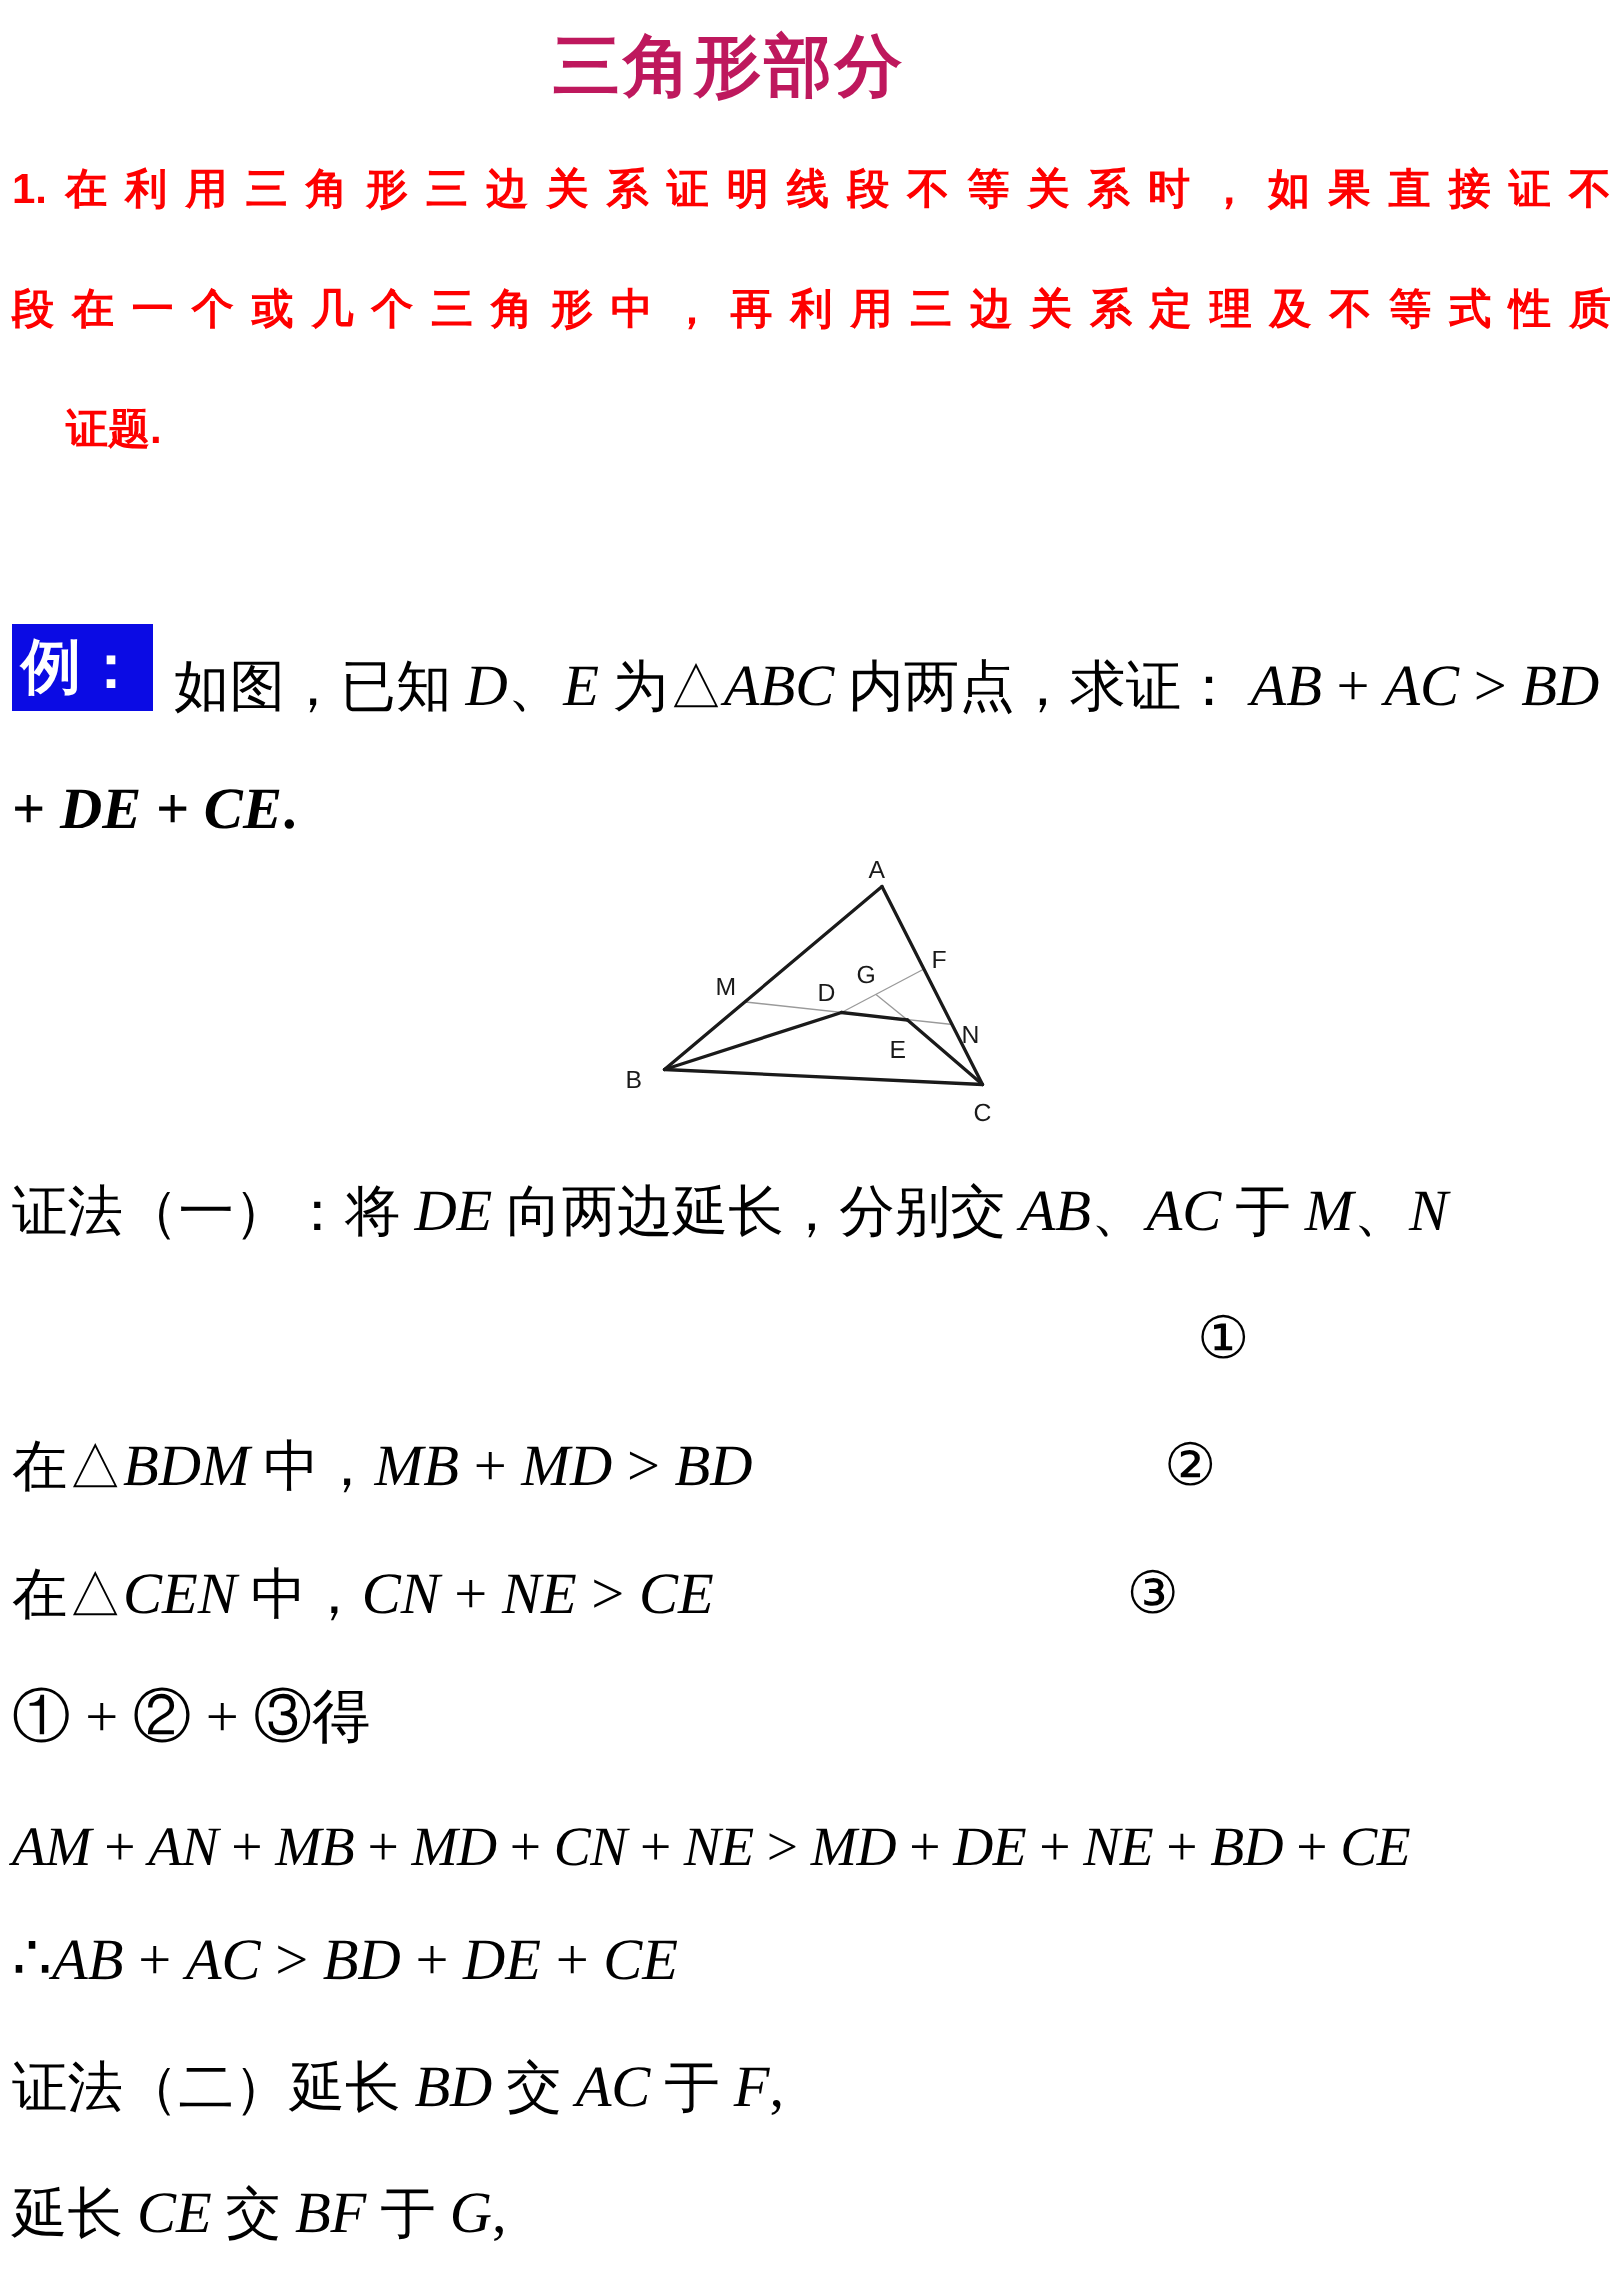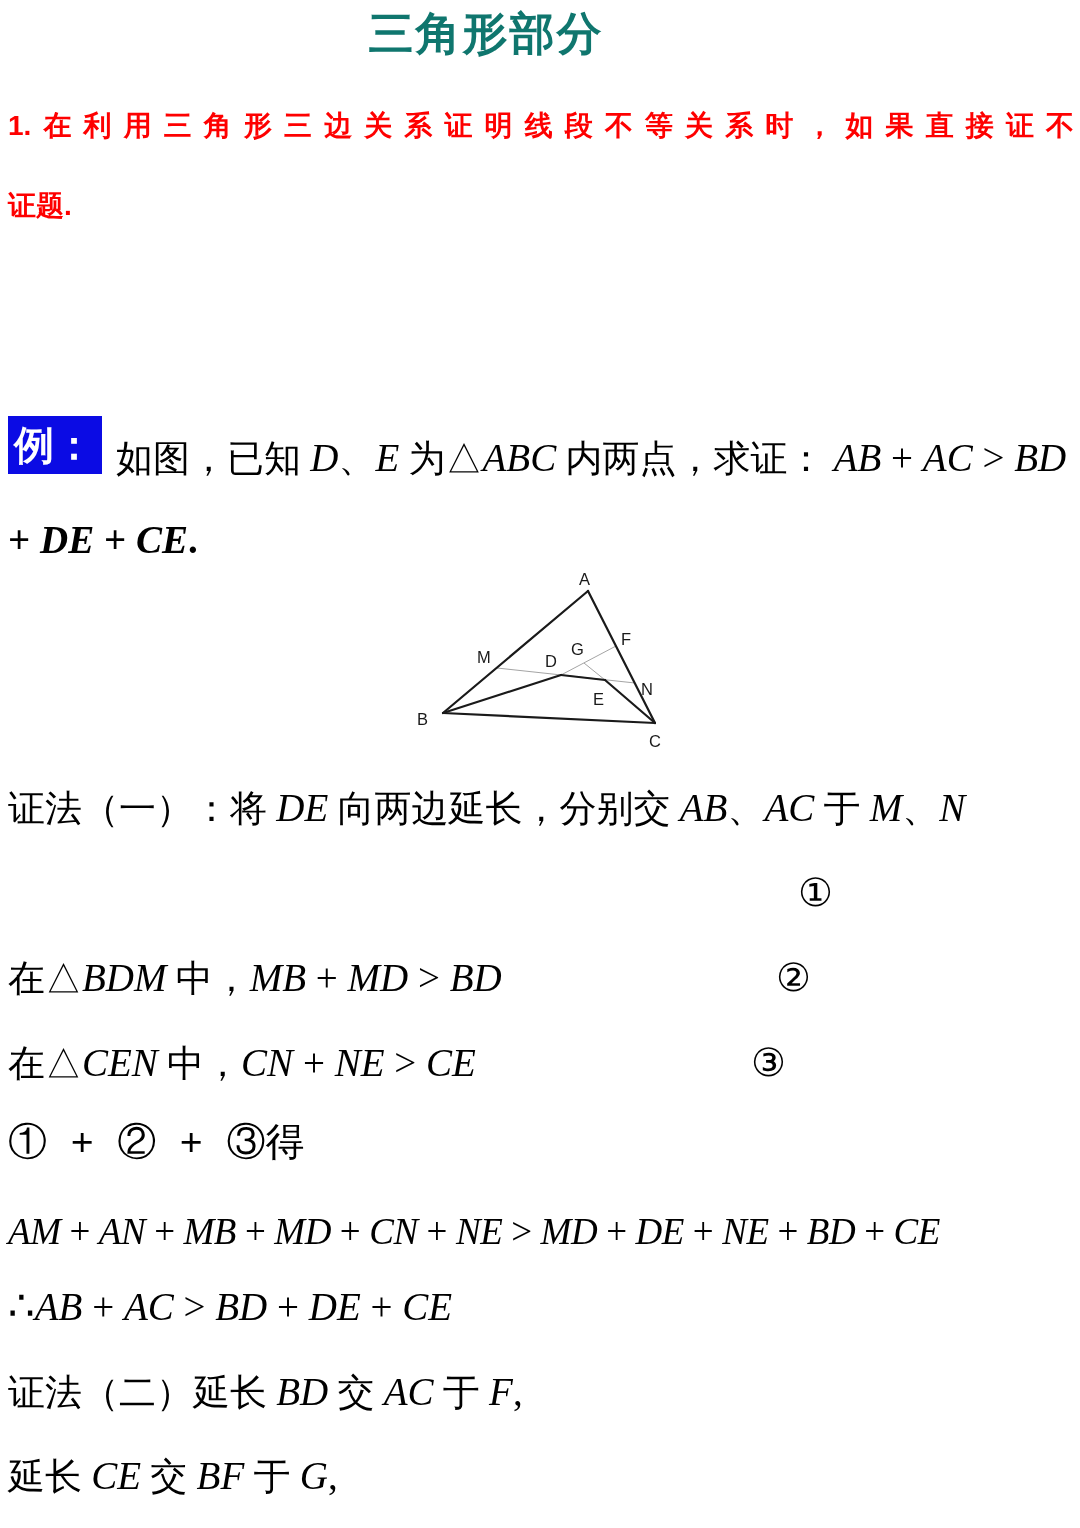--- a/index.html
+++ b/index.html
@@ -3,32 +3,32 @@
 <meta charset="utf-8">
 <style>
   html,body{margin:0;padding:0;}
   body{
     width:1080px;height:1528px;position:relative;background:#ffffff;
     font-family:"Liberation Serif", serif;color:#000;overflow:hidden;
   }
   .abs{position:absolute;}
   
   .title{
-    top:4px;left:0;width:972px;text-align:center;
+    top:14px;left:0;width:972px;text-align:center;
     font-family:"Liberation Sans", sans-serif;font-weight:bold;
-    font-size:45px;color:#0f766e;letter-spacing:2px;
+    font-size:45px;color:#be185d;letter-spacing:2px;
   }
   
   .red-para{
     top:86px;left:8px;width:1066px;
     font-family:"Liberation Sans", sans-serif;font-weight:bold;
     font-size:28px;color:#fe0000;
   }
   .red-para .rl{height:80px;line-height:80px;text-align:justify;text-align-last:justify;}
-  .red-para .rl:last-child{text-align:left;text-align-last:left;}
+  .red-para .rl:last-child{text-align:left;text-align-last:left;margin-left:36px;}
   
   .ex-line1{top:414px;left:8px;width:1066px;display:flex;align-items:center;}
   .badge{
     background:#0b0be4;color:#ffffff;
     font-family:"Liberation Sans", sans-serif;font-weight:bold;
     font-size:40px;line-height:58px;padding:0 8px 0 6px;margin-right:14px;
   }
   .cn{font-family:"Liberation Serif", serif;font-size:37px;}
   .math{font-family:"Liberation Serif", serif;font-size:39px;}
   .math i{font-style:italic;}
@@ -37,35 +37,36 @@
   
   .figure{top:563px;left:403px;}
   .figure text{font-family:"Liberation Sans", sans-serif;font-size:16.5px;fill:#1a1a1a;}
   
   .p1-header{top:764px;left:8px;}
   .step{left:8px;width:1060px;position:absolute;}
   .step .tag{position:absolute;top:0;font-family:"Liberation Serif", serif;font-size:39px;}
   .step1{top:849px;} .step1 .tag{left:790px;}
   .step2{top:934px;} .step2 .tag{left:768px;}
   .step3{top:1019px;} .step3 .tag{left:743px;}
-  .sumline{top:1101px;left:8px;font-size:39px;font-family:Liberation Mono, monospace;}
+  .sumline{top:1101px;left:8px;font-size:39px;}
   .longformula{top:1188px;left:8px;width:1066px;letter-spacing:-0.4px;}
   .longformula .math{font-size:37px;text-align:right;}
   .conclusion{top:1262px;left:8px;}
   .conclusion .cn{font-size:42px;}
   .p2-line1{top:1348px;left:8px;}
   .p2-line2{top:1432px;left:8px;}
 </style>
 </head>
 <body>
 
 <div class="abs title">三角形部分</div>
 
 <div class="abs red-para">
   <div class="rl">1.在利用三角形三边关系证明线段不等关系时，如果直接证不</div>
+  <div class="rl">段在一个或几个三角形中，再利用三边关系定理及不等式性质</div>
   <div class="rl">证题.</div>
 </div>
 
 <div class="abs ex-line1">
   <span class="badge">例：</span>
   <span class="line"><span class="cn">如图，已知 </span><span class="math"><i>D</i></span><span class="cn">、</span><span class="math"><i>E</i></span><span class="cn"> 为△</span><span class="math"><i>ABC</i></span><span class="cn"> 内两点，求证： </span><span class="math"><i>AB</i> + <i>AC</i> &gt; <i>BD</i></span></span>
 </div>
 
 <div class="abs line ex-line2"><span class="math"> + <i>DE</i> + <i>CE</i>.</span></div>
 

